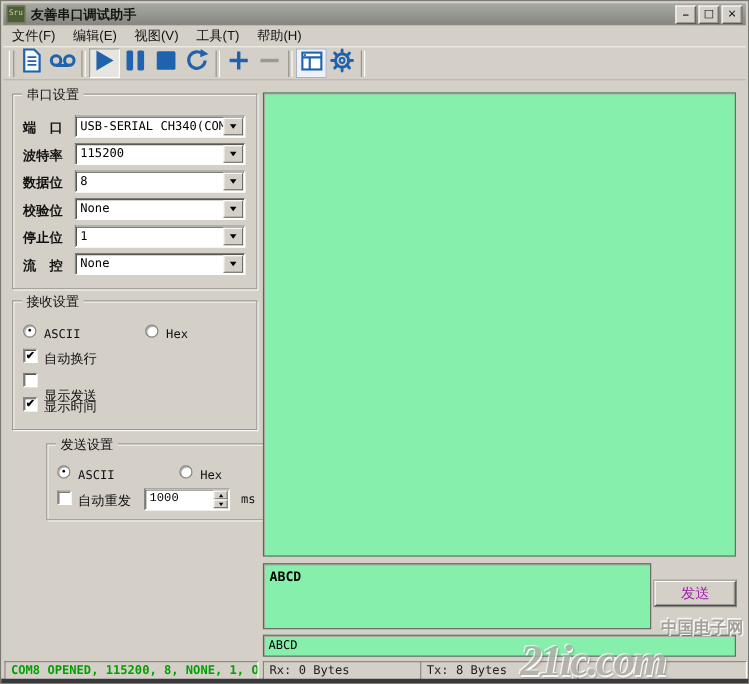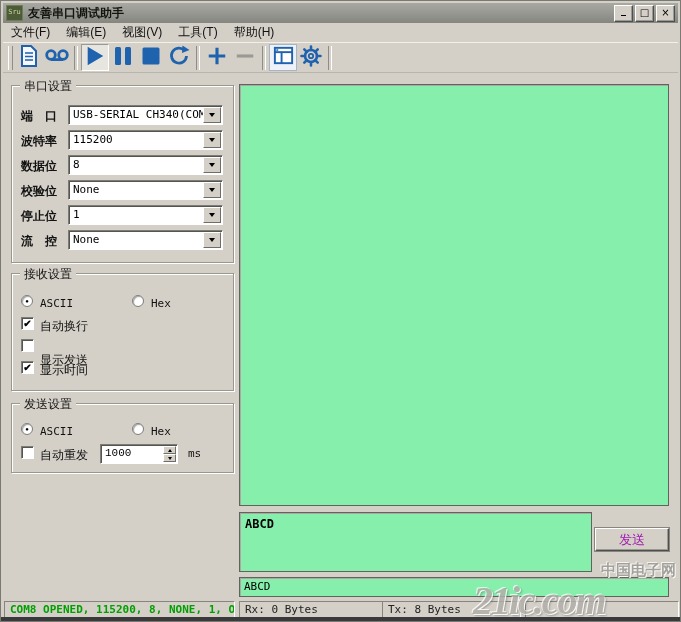--- a/index.html
+++ b/index.html
@@ -309,21 +309,21 @@
     <div class="check" style="left:9px;top:43px;"><span>✔</span></div>
     <span class="ctl-label" style="left:28px;top:44px;">自动换行</span>
 
     <div class="check" style="left:9px;top:65px;"><span></span></div>
     <span class="ctl-label" style="left:28px;top:66px;margin-top:12px;">显示发送</span>
 
     <div class="check" style="left:9px;top:87px;"><span>✔</span></div>
     <span class="ctl-label" style="left:28px;top:88px;">显示时间</span>
   </div>
 
-  <div class="groupbox" style="top:402px;height:68px;">
+  <div class="groupbox" style="top:402px;height:68px;margin-left:31px;">
     <div class="legend">发送设置</div>
     <div class="radio" style="left:9px;top:19px;">
         <span>●</span>
       </div>
     <span class="ctl-label mono-label" style="left:28px;top:21px;">ASCII</span>
     <div class="radio" style="left:120px;top:19px;">
         <span></span>
       </div>
     <span class="ctl-label mono-label" style="left:139px;top:21px;">Hex</span>
 

